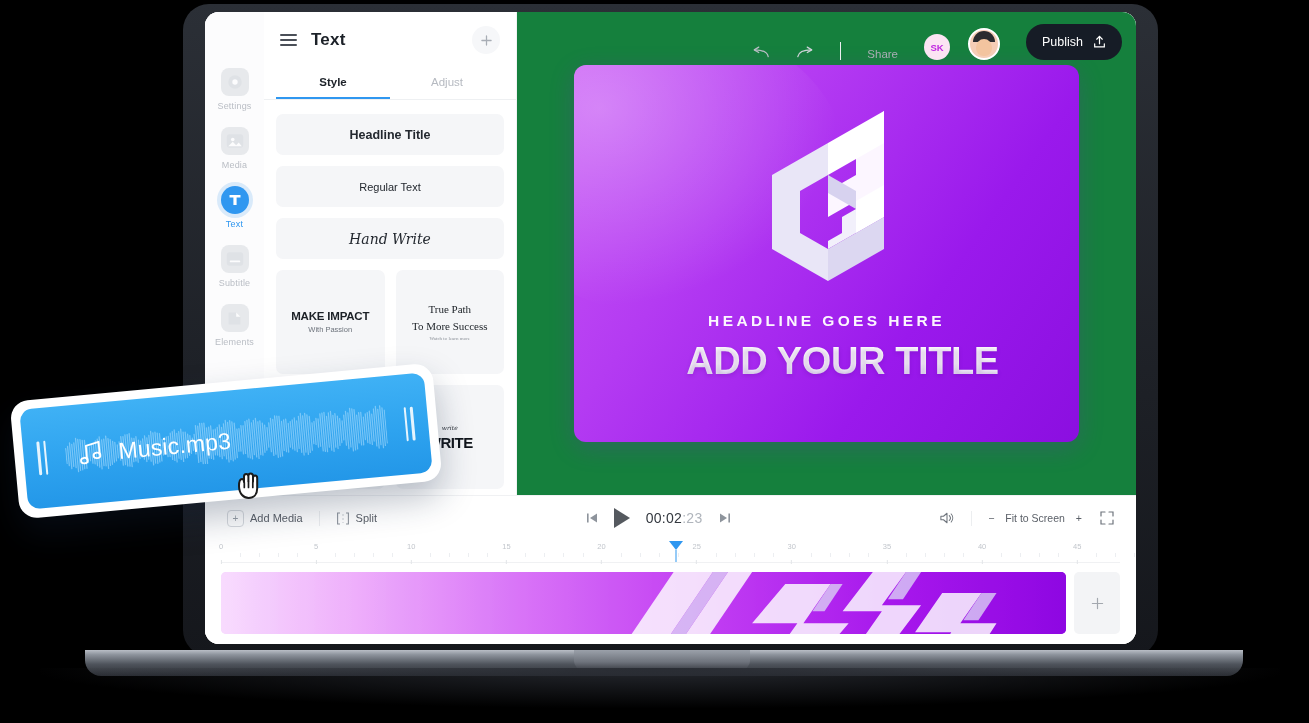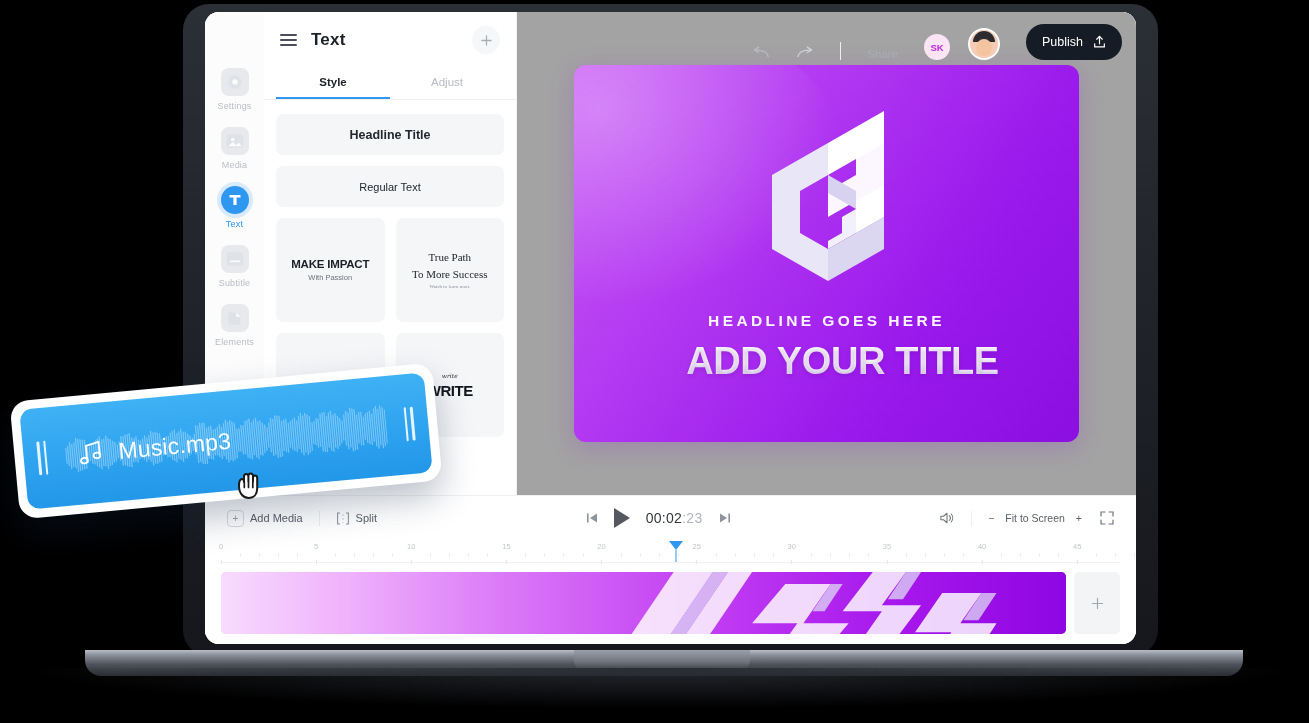--- a/index.html
+++ b/index.html
@@ -58,21 +58,21 @@
   .card{flex:1;height:104px;background:#f5f6f8;border-radius:7px;display:flex;flex-direction:column;
         align-items:center;justify-content:center;gap:3px;cursor:pointer;}
   .c1a{font-size:11.5px;font-weight:bold;color:#1b2026;letter-spacing:-.2px;}
   .c1b{font-size:7.5px;color:#6d737c;}
   .c2a{font-size:11px;color:#1b2026;font-family:"Liberation Serif",serif;line-height:1.25;text-align:center;}
   .c2b{font-size:5px;color:#8b9098;font-family:"Liberation Serif",serif;}
   .c3a{font-size:6px;color:#2a2f36;font-family:"DejaVu Serif",serif;font-style:italic;}
   .c3b{font-size:15px;font-weight:bold;color:#10151b;letter-spacing:-.5px;}
 
   
-  .canvas{flex:1;background:#a3a3a3;display:flex;align-items:center;justify-content:center;min-width:0;}
+  .canvas{flex:1;background:#15803d;display:flex;align-items:center;justify-content:center;min-width:0;}
   .preview{width:505px;height:377px;border-radius:12px;position:relative;overflow:hidden;
       background:linear-gradient(125deg,#c755f5 0%,#b43bf2 32%,#9a19ec 68%,#8b0fe0 100%);
       box-shadow:0 6px 26px rgba(140,20,220,.2);}
   .preview:before{content:"";position:absolute;left:-18%;top:-12%;width:72%;height:78%;border-radius:50%;
       background:radial-gradient(ellipse at 32% 30%,rgba(255,255,255,.30) 0%,rgba(255,255,255,0) 68%);}
   .logo-wrap{position:absolute;left:0;right:0;top:18px;display:flex;justify-content:center;}
   .pv-sub{position:absolute;left:0;right:0;top:247px;text-align:center;color:#fff;
       font-size:15.5px;letter-spacing:3.4px;font-weight:bold;opacity:.96;}
   .pv-title{position:absolute;left:0;right:0;top:275px;text-align:center;
       font-size:38px;font-weight:bold;letter-spacing:-.4px;
@@ -228,20 +228,23 @@
             <div class="tab active">Style</div>
             <div class="tab">Adjust</div>
           </div>
 
           <div class="presets">
             <div class="preset">
               <span class="p-head">Headline Title</span>
             </div>
             <div class="preset">
               <span class="p-reg">Regular Text</span>
+            </div>
+            <div class="preset">
+              <span class="p-hand">Hand Write</span>
             </div>
             <div class="grid2">
               <div class="card">
                 <span class="c1a">MAKE IMPACT</span>
                 <span class="c1b">With Passion</span>
               </div>
               <div class="card">
                 <span class="c2a">True Path</span>
                 <span class="c2a">To More Success</span>
                 <span class="c2b">Watch to learn more</span>

